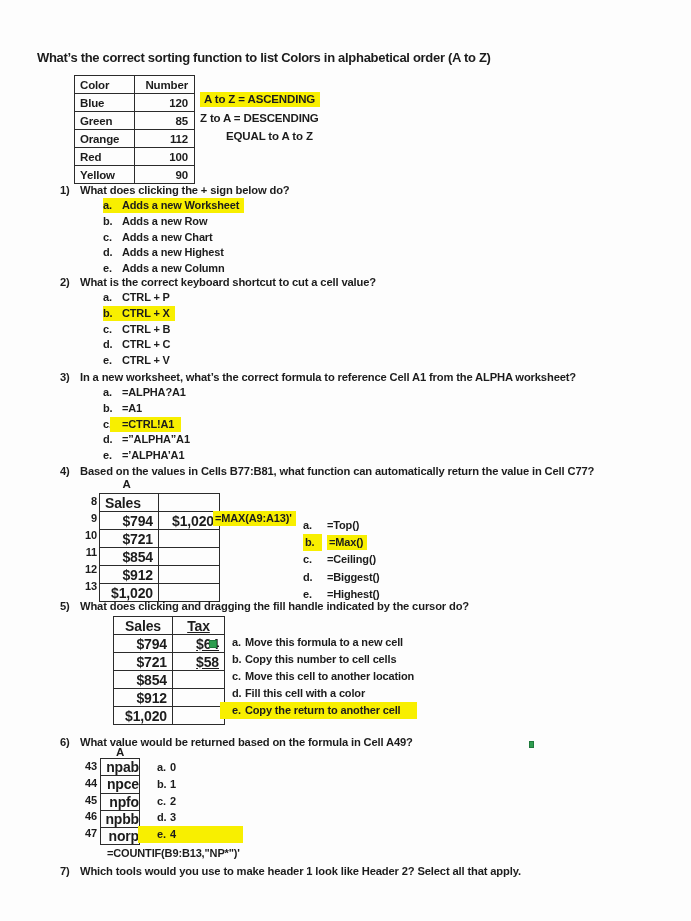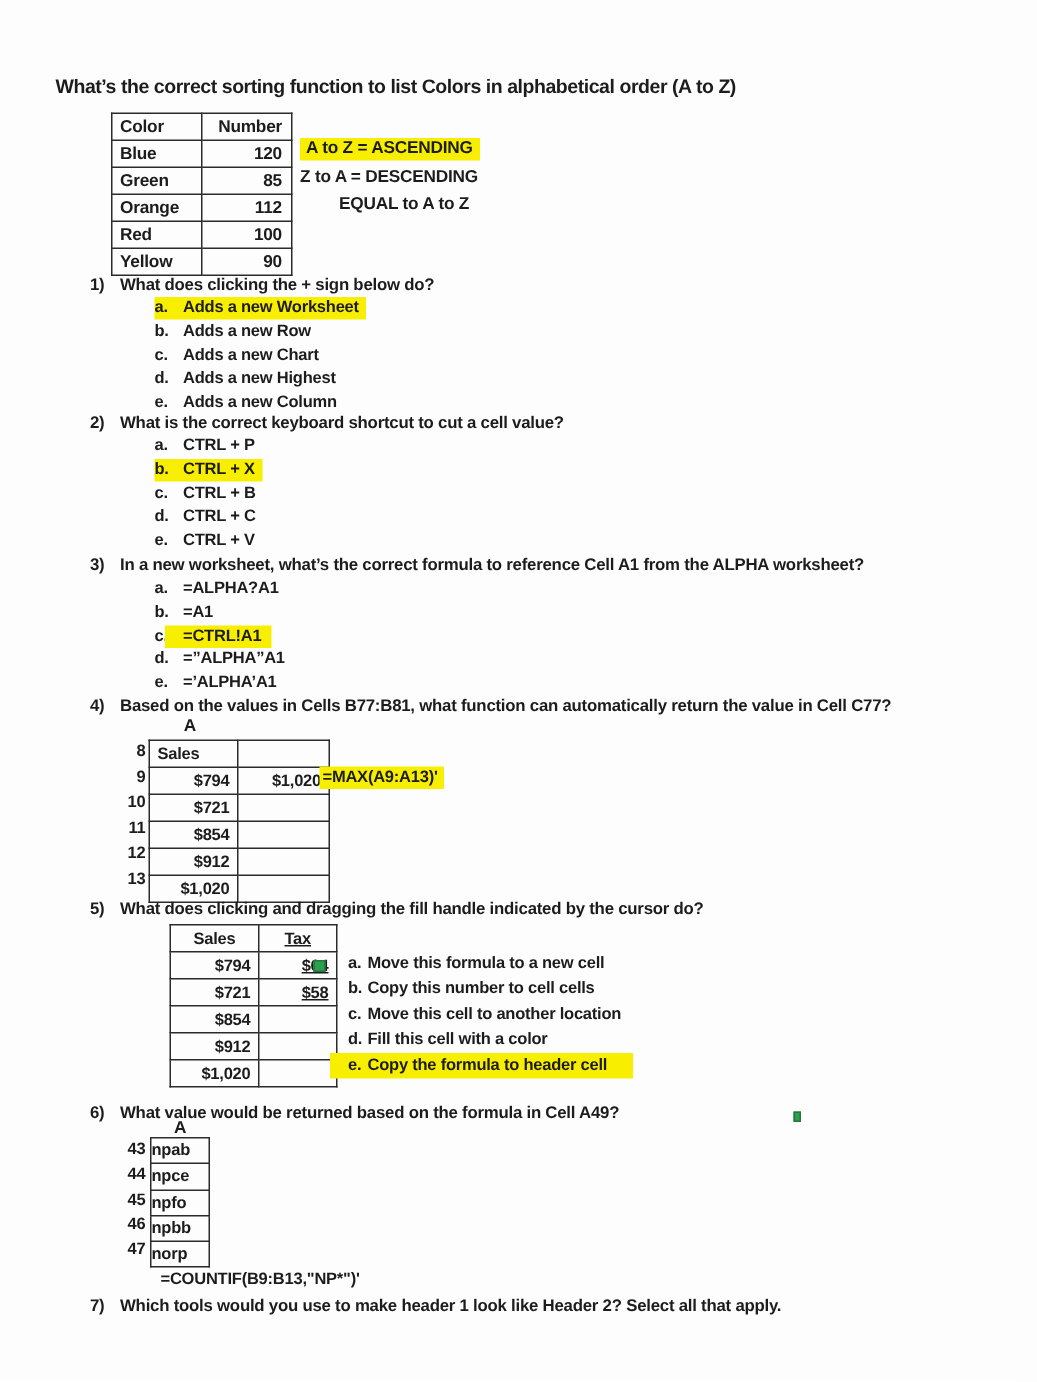--- a/index.html
+++ b/index.html
@@ -31,29 +31,29 @@
   
   .q{left:60px;font-size:11.2px;white-space:nowrap;}
   .qnum{display:inline-block;width:20px;}
   .opts{margin-left:43px;margin-top:2px;font-size:11px;}
   .opt{height:15.8px;line-height:15.8px;white-space:nowrap;}
   .olet{display:inline-block;width:19px;}
   .hlrow{padding:1px 5px 2px 0;}
   .hlc{padding:1px 7px 2px 12px;margin-left:-12px;}
 
   
-  .sheet td{border:1.6px solid #2b2b2b;height:17px;font-size:11px;background:#fdfdfd;}
+  .sheet td{border:1.6px solid #2b2b2b;height:17px;font-size:14px;background:#fdfdfd;}
   .t4{left:99px;top:493px;}
   .t4 .ca{width:53px;}
   .t4 .cb{width:55px;}
   .t5{left:113px;top:616px;}
   .t5 .ca{width:53px;}
   .t5 .cb{width:46px;text-decoration:underline;}
   .t6{left:100px;top:758px;}
-  .t6 td{width:38px;height:16.3px;text-align:left;}
+  .t6 td{width:38px;height:16.3px;text-align:right;}
   .sheet .v{text-align:right;padding-right:5px;}
   .sheet .l{text-align:left;padding-left:5px;}
   .sheet .hc{text-align:center;}
 
   .rownums{font-size:11px;text-align:right;width:23px;}
   .rownums div{height:17px;line-height:17px;}
   .rn6 div{height:16.8px;line-height:16.8px;}
   .collabel{font-size:11.5px;text-align:center;}
 
   .q4opts{left:303px;top:517px;font-size:11px;}
@@ -191,20 +191,27 @@
           <td class="ca v">$912</td>
           <td class="cb"></td>
         </tr>
     <tr>
           <td class="ca v">$1,020</td>
           <td class="cb"></td>
         </tr>
   </tbody>
     </table>
   <div class="abs formula4"><span class="hl">=MAX(A9:A13)'</span></div>
+  <div class="abs q4opts">
+    <div class="opt"><span class="olet">a.</span><span>=Top()</span></div>
+    <div class="opt"><span class="olet hl">b.</span><span class="hl tb">=Max()</span></div>
+    <div class="opt"><span class="olet">c.</span><span>=Ceiling()</span></div>
+    <div class="opt"><span class="olet">d.</span><span>=Biggest()</span></div>
+    <div class="opt"><span class="olet">e.</span><span>=Highest()</span></div>
+  </div>
 
   <div class="abs q" style="top:600px">
     <span class="qnum">5)</span><span>What does clicking and dragging the fill handle indicated by the cursor do?</span>
   </div>
   <table class="abs sheet t5">
     <tbody>
         <tr>
           <td class="ca hc">Sales</td>
           <td class="cb hc">Tax</td>
         </tr>
@@ -229,21 +236,21 @@
           <td class="cb v"></td>
         </tr>
   </tbody>
     </table>
   <div class="abs fillhandle"></div>
   <div class="abs q5opts">
     <div class="opt"><span class="olet">a.</span><span>Move this formula to a new cell</span></div>
     <div class="opt"><span class="olet">b.</span><span>Copy this number to cell cells</span></div>
     <div class="opt"><span class="olet">c.</span><span>Move this cell to another location</span></div>
     <div class="opt"><span class="olet">d.</span><span>Fill this cell with a color</span></div>
-    <div class="opt"><span class="hl ewrap"><span class="olet">e.</span><span>Copy the formula to header cell</span></span></div>
+    <div class="opt"><span class="hl ewrap"><span class="olet">e.</span><span>Copy the return to another cell</span></span></div>
   </div>
 
   <div class="abs q" style="top:736px">
     <span class="qnum">6)</span><span>What value would be returned based on the formula in Cell A49?</span>
   </div>
   <div class="abs greendot"></div>
   <div class="abs collabel" style="left:100px;top:746px;width:40px">A</div>
   <div class="abs rownums rn6" style="left:74px;top:758px">
     <div>43</div>
     <div>44</div>
@@ -263,19 +270,26 @@
           <td>npfo</td>
         </tr>
     <tr>
           <td>npbb</td>
         </tr>
     <tr>
           <td>norp</td>
         </tr>
   </tbody>
     </table>
+  <div class="abs q6opts">
+    <div class="opt"><span class="olet">a.</span><span>0</span></div>
+    <div class="opt"><span class="olet">b.</span><span>1</span></div>
+    <div class="opt"><span class="olet">c.</span><span>2</span></div>
+    <div class="opt"><span class="olet">d.</span><span>3</span></div>
+    <div class="opt ebar"><span class="olet">e.</span><span>4</span></div>
+  </div>
   <div class="abs formula6">=COUNTIF(B9:B13,"NP*")'</div>
 
   <div class="abs q" style="top:865px">
     <span class="qnum">7)</span><span>Which tools would you use to make header 1 look like Header 2? Select all that apply.</span>
   </div>
 
 </div>
 
 </body></html>

